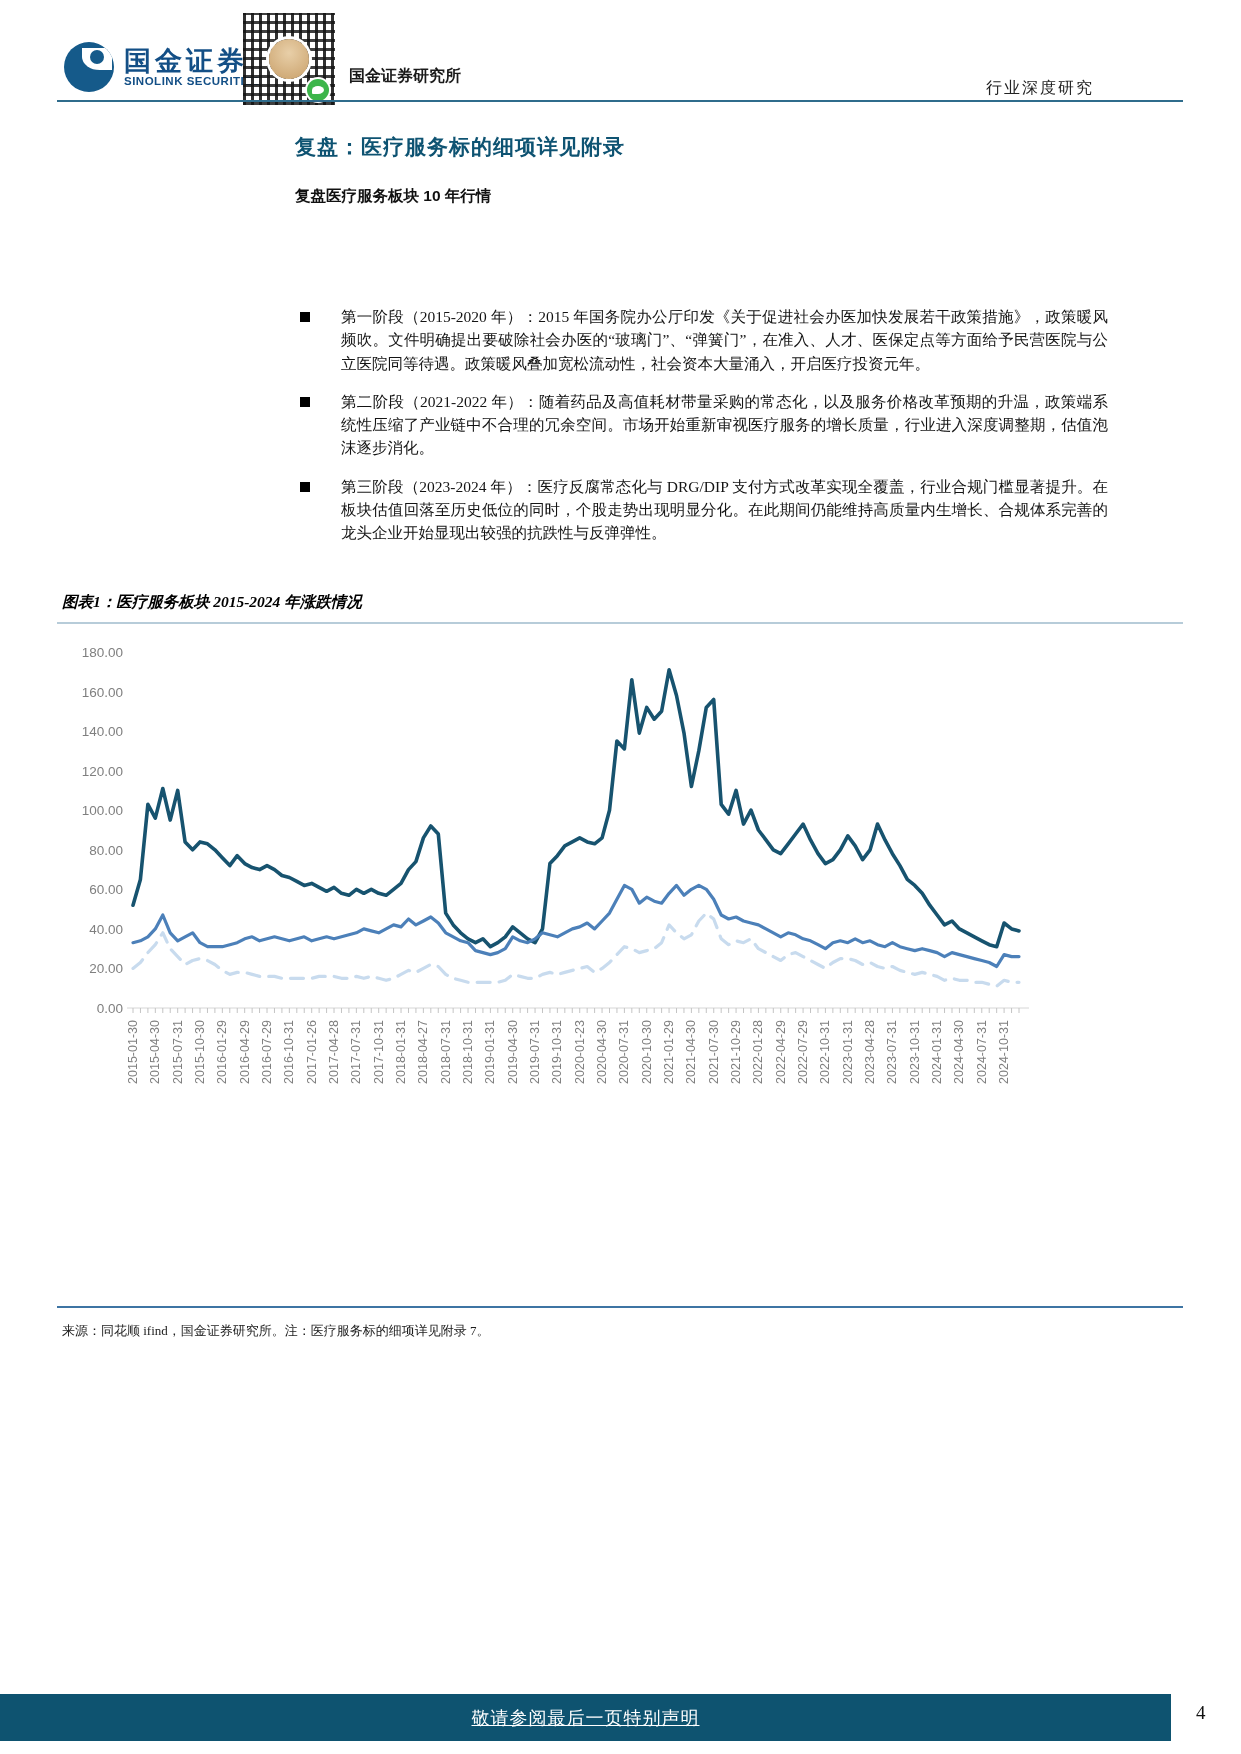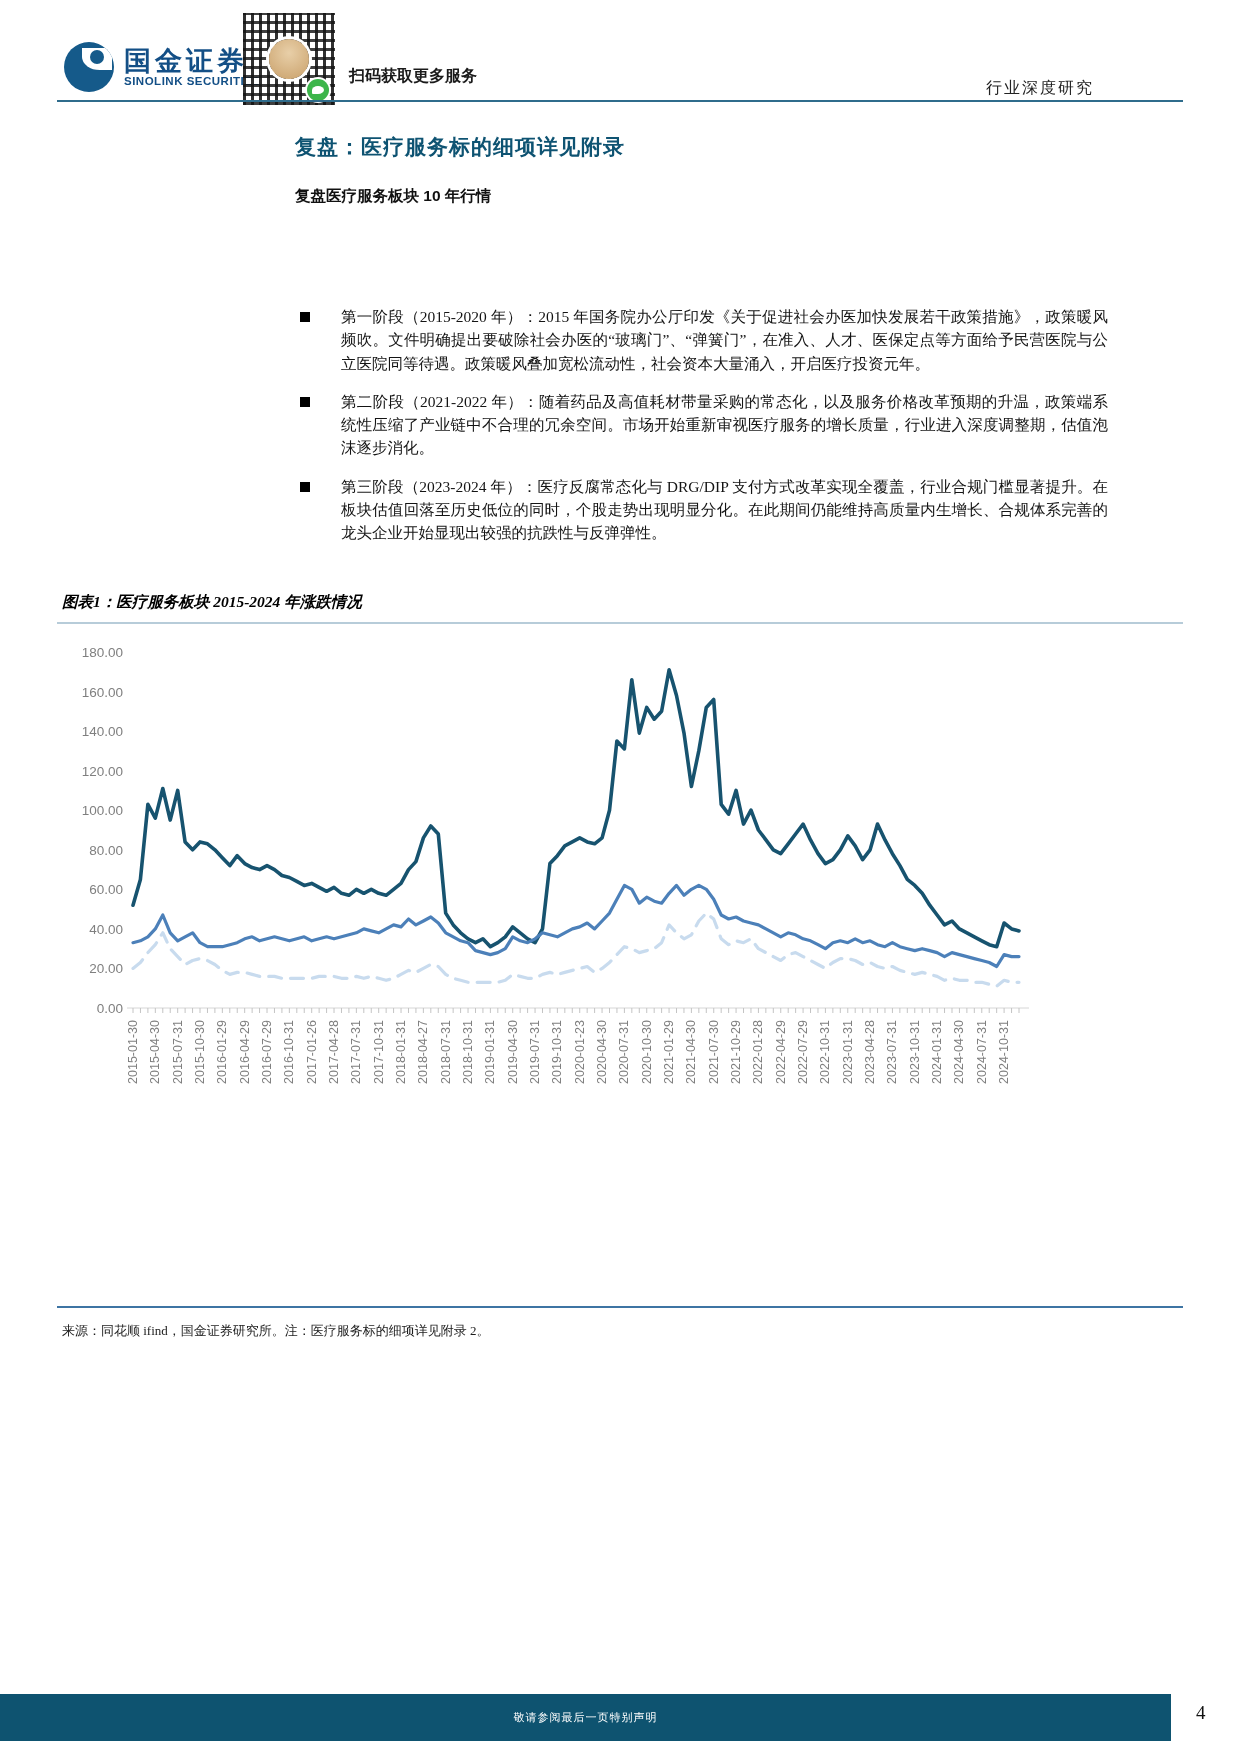--- a/index.html
+++ b/index.html
@@ -42,21 +42,21 @@
   .fig-top-border{position:absolute;left:57px;top:622px;width:1126px;border-top:2px solid #b7ccd9;}
   .chart-wrap{position:absolute;left:55px;top:630px;width:1130px;height:472px;}
   .legend{position:absolute;left:178px;top:1112px;width:900px;display:flex;flex-wrap:wrap;
       column-gap:52px;row-gap:13px;font-family:"Liberation Sans",sans-serif;font-size:14.5px;color:#555;}
   .legend-item{display:flex;align-items:center;gap:9px;white-space:nowrap;}
   .fig-bottom-border{position:absolute;left:57px;top:1306px;width:1126px;border-top:2px solid #3e74a3;}
   .fig-source{position:absolute;left:62px;top:1322px;font-size:13px;color:#1c1c1c;}
   
   .footer-bar{position:absolute;left:0;top:1694px;width:1171px;height:47px;background:#0e5370;
       display:flex;align-items:center;justify-content:center;}
-  .footer-text{color:#fff;font-size:11px;letter-spacing:1px;}
+  .footer-text{color:#fff;font-size:18px;letter-spacing:1px;text-decoration:underline;}
   .page-num{position:absolute;left:1196px;top:1702px;font-size:19px;color:#111;}
   svg text{font-family:"Liberation Sans",sans-serif;}
 </style>
 </head>
 <body>
 
 <div class="page">
 
   <div class="logo">
     <div class="logo-mark">
@@ -66,21 +66,21 @@
     <div class="logo-text">
       <div class="logo-cn">国金证券</div>
       <div class="logo-en">SINOLINK SECURITIES</div>
     </div>
   </div>
   <div class="qr">
     <div class="qr-pattern"></div>
     <div class="qr-center"></div>
     <div class="qr-wechat"></div>
   </div>
-  <div class="qr-caption">扫码获取更多服务</div>
+  <div class="qr-caption">国金证券研究所</div>
   <div class="report-type">行业深度研究</div>
   <div class="header-rule"></div>
 
   <div class="sec-title">复盘：医疗服务标的细项详见附录</div>
   <div class="sec-subtitle">复盘医疗服务板块 10 年行情</div>
   <div class="bullets">
       <div class="bullet">
         <span class="bsq"></span>
         <span class="btx">第一阶段（2015-2020 年）：2015 年国务院办公厅印发《关于促进社会办医加快发展若干政策措施》，政策暖风频吹。文件明确提出要破除社会办医的“玻璃门”、“弹簧门”，在准入、人才、医保定点等方面给予民营医院与公立医院同等待遇。政策暖风叠加宽松流动性，社会资本大量涌入，开启医疗投资元年。</span>
       </div>
@@ -266,20 +266,20 @@
         <text x="863.7647058823529" y="390" text-anchor="end" font-size="12.5" fill="#7F7F7F" transform="rotate(-90 863.7647058823529 390)">2023-10-31</text>
         <text x="886.1008403361345" y="390" text-anchor="end" font-size="12.5" fill="#7F7F7F" transform="rotate(-90 886.1008403361345 390)">2024-01-31</text>
         <text x="908.436974789916" y="390" text-anchor="end" font-size="12.5" fill="#7F7F7F" transform="rotate(-90 908.436974789916 390)">2024-04-30</text>
         <text x="930.7731092436975" y="390" text-anchor="end" font-size="12.5" fill="#7F7F7F" transform="rotate(-90 930.7731092436975 390)">2024-07-31</text>
         <text x="953.109243697479" y="390" text-anchor="end" font-size="12.5" fill="#7F7F7F" transform="rotate(-90 953.109243697479 390)">2024-10-31</text>
         <polyline points="78.0,275.2 85.4,249.4 92.9,174.3 100.3,188.1 107.8,158.5 115.2,190.1 122.7,160.4 130.1,211.9 137.6,219.8 145.0,211.9 152.5,213.8 159.9,219.8 167.3,227.7 174.8,235.6 182.2,225.7 189.7,233.6 197.1,237.6 204.6,239.6 212.0,235.6 219.5,239.6 226.9,245.5 234.4,247.5 241.8,251.4 249.2,255.4 256.7,253.4 264.1,257.4 271.6,261.3 279.0,257.4 286.5,263.3 293.9,265.3 301.4,259.3 308.8,263.3 316.3,259.3 323.7,263.3 331.1,265.3 338.6,259.3 346.0,253.4 353.5,239.6 360.9,231.6 368.4,207.9 375.8,196.0 383.3,204.0 390.7,283.1 398.2,294.9 405.6,302.8 413.0,308.8 420.5,312.7 427.9,308.8 435.4,316.7 442.8,312.7 450.3,306.8 457.7,296.9 465.2,302.8 472.6,308.8 480.1,312.7 487.5,298.9 494.9,233.6 502.4,225.7 509.8,215.8 517.3,211.9 524.7,207.9 532.2,211.9 539.6,213.8 547.1,207.9 554.5,180.2 561.9,111.0 569.4,118.9 576.8,49.7 584.3,103.1 591.7,77.4 599.2,89.2 606.6,81.3 614.1,39.8 621.5,65.5 629.0,103.1 636.4,156.5 643.8,120.9 651.3,77.4 658.7,69.5 666.2,174.3 673.6,184.2 681.1,160.4 688.5,194.1 696.0,180.2 703.4,200.0 710.9,209.9 718.3,219.8 725.7,223.7 733.2,213.8 740.6,204.0 748.1,194.1 755.5,209.9 763.0,223.7 770.4,233.6 777.9,229.7 785.3,219.8 792.8,205.9 800.2,215.8 807.6,229.7 815.1,219.8 822.5,194.1 830.0,209.9 837.4,223.7 844.9,235.6 852.3,249.4 859.8,255.4 867.2,263.3 874.7,275.2 882.1,285.0 889.5,294.9 897.0,291.0 904.4,298.9 911.9,302.8 919.3,306.8 926.8,310.8 934.2,314.7 941.7,316.7 949.1,293.0 956.6,298.9 964.0,300.9" fill="none" stroke="#17536F" stroke-width="3.6" stroke-linejoin="round" stroke-linecap="round"></polyline>
         <polyline points="78.0,312.7 85.4,310.8 92.9,306.8 100.3,298.9 107.8,285.0 115.2,302.8 122.7,310.8 130.1,306.8 137.6,302.8 145.0,312.7 152.5,316.7 159.9,316.7 167.3,316.7 174.8,314.7 182.2,312.7 189.7,308.8 197.1,306.8 204.6,310.8 212.0,308.8 219.5,306.8 226.9,308.8 234.4,310.8 241.8,308.8 249.2,306.8 256.7,310.8 264.1,308.8 271.6,306.8 279.0,308.8 286.5,306.8 293.9,304.8 301.4,302.8 308.8,298.9 316.3,300.9 323.7,302.8 331.1,298.9 338.6,294.9 346.0,296.9 353.5,289.0 360.9,294.9 368.4,291.0 375.8,287.0 383.3,293.0 390.7,302.8 398.2,306.8 405.6,310.8 413.0,312.7 420.5,320.6 427.9,322.6 435.4,324.6 442.8,322.6 450.3,318.7 457.7,306.8 465.2,310.8 472.6,312.7 480.1,308.8 487.5,302.8 494.9,304.8 502.4,306.8 509.8,302.8 517.3,298.9 524.7,296.9 532.2,293.0 539.6,298.9 547.1,291.0 554.5,283.1 561.9,269.2 569.4,255.4 576.8,259.3 584.3,273.2 591.7,267.2 599.2,271.2 606.6,273.2 614.1,263.3 621.5,255.4 629.0,265.3 636.4,259.3 643.8,255.4 651.3,259.3 658.7,269.2 666.2,285.0 673.6,289.0 681.1,287.0 688.5,291.0 696.0,293.0 703.4,294.9 710.9,298.9 718.3,302.8 725.7,306.8 733.2,302.8 740.6,304.8 748.1,308.8 755.5,310.8 763.0,314.7 770.4,318.7 777.9,312.7 785.3,310.8 792.8,312.7 800.2,308.8 807.6,312.7 815.1,310.8 822.5,314.7 830.0,316.7 837.4,312.7 844.9,316.7 852.3,318.7 859.8,320.6 867.2,318.7 874.7,320.6 882.1,322.6 889.5,326.6 897.0,322.6 904.4,324.6 911.9,326.6 919.3,328.6 926.8,330.5 934.2,332.5 941.7,336.5 949.1,324.6 956.6,326.6 964.0,326.6" fill="none" stroke="#4C80B9" stroke-width="3.2" stroke-linejoin="round" stroke-linecap="round"></polyline>
         <polyline points="78.0,338.4 85.4,332.5 92.9,322.6 100.3,314.7 107.8,302.8 115.2,318.7 122.7,326.6 130.1,334.5 137.6,330.5 145.0,328.6 152.5,330.5 159.9,334.5 167.3,340.4 174.8,344.4 182.2,342.4 189.7,342.4 197.1,344.4 204.6,346.4 212.0,346.4 219.5,346.4 226.9,348.3 234.4,348.3 241.8,348.3 249.2,348.3 256.7,348.3 264.1,346.4 271.6,346.4 279.0,346.4 286.5,348.3 293.9,348.3 301.4,346.4 308.8,348.3 316.3,346.4 323.7,348.3 331.1,350.3 338.6,348.3 346.0,344.4 353.5,340.4 360.9,342.4 368.4,338.4 375.8,334.5 383.3,336.5 390.7,344.4 398.2,348.3 405.6,350.3 413.0,352.3 420.5,352.3 427.9,352.3 435.4,352.3 442.8,352.3 450.3,350.3 457.7,344.4 465.2,346.4 472.6,348.3 480.1,348.3 487.5,344.4 494.9,342.4 502.4,344.4 509.8,342.4 517.3,340.4 524.7,338.4 532.2,336.5 539.6,342.4 547.1,338.4 554.5,332.5 561.9,324.6 569.4,316.7 576.8,318.7 584.3,322.6 591.7,320.6 599.2,318.7 606.6,312.7 614.1,294.9 621.5,302.8 629.0,308.8 636.4,304.8 643.8,291.0 651.3,283.1 658.7,289.0 666.2,308.8 673.6,314.7 681.1,310.8 688.5,312.7 696.0,308.8 703.4,318.7 710.9,322.6 718.3,326.6 725.7,330.5 733.2,324.6 740.6,322.6 748.1,326.6 755.5,330.5 763.0,334.5 770.4,338.4 777.9,332.5 785.3,328.6 792.8,328.6 800.2,330.5 807.6,334.5 815.1,332.5 822.5,336.5 830.0,338.4 837.4,336.5 844.9,340.4 852.3,342.4 859.8,344.4 867.2,342.4 874.7,344.4 882.1,346.4 889.5,350.3 897.0,348.3 904.4,350.3 911.9,350.3 919.3,352.3 926.8,352.3 934.2,354.3 941.7,356.2 949.1,350.3 956.6,352.3 964.0,352.3" fill="none" stroke="#C8DBEE" stroke-width="3.2" stroke-linejoin="round" stroke-linecap="round" stroke-dasharray="13 9"></polyline>
       </svg></div>
   <div class="fig-bottom-border"></div>
-  <div class="fig-source">来源：同花顺 ifind，国金证券研究所。注：医疗服务标的细项详见附录 2。</div>
+  <div class="fig-source">来源：同花顺 ifind，国金证券研究所。注：医疗服务标的细项详见附录 7。</div>
 
   <div class="footer-bar">
     <span class="footer-text">敬请参阅最后一页特别声明</span>
   </div>
   <div class="page-num">4</div>
 
 </div>
 
 </body></html>

